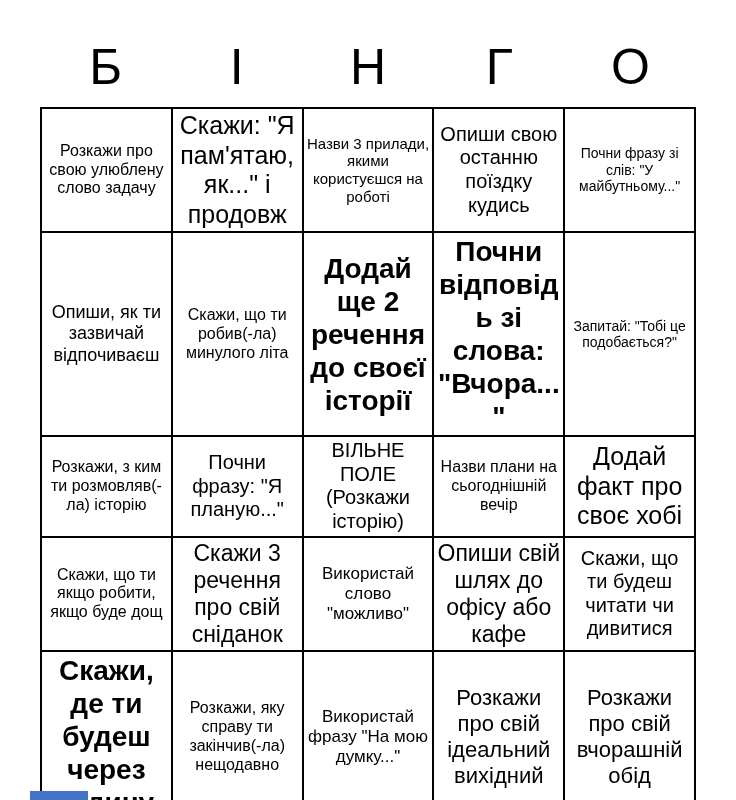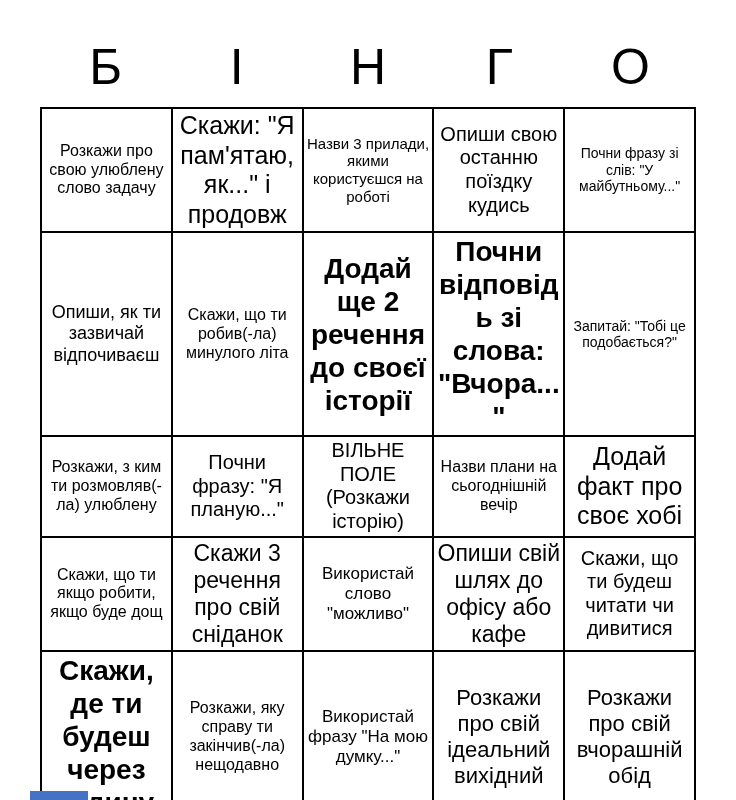--- a/index.html
+++ b/index.html
@@ -93,21 +93,21 @@
         <td class="fs14">Почни фразу зі слів: "У майбутньому..."</td>
       </tr>
       <tr>
         <td class="fs18">Опиши, як ти зазвичай відпочиваєш</td>
         <td class="fs16">Скажи, що ти робив(-ла) минулого літа</td>
         <td class="fs24">Додай ще 2 речення до своєї історії</td>
         <td class="fs24">Почни відповідь зі слова: "Вчора..."</td>
         <td class="fs14">Запитай: "Тобі це подобається?"</td>
       </tr>
       <tr>
-        <td class="fs16">Розкажи, з ким ти розмовляв(-ла) улюблену</td>
+        <td class="fs16">Розкажи, з ким ти розмовляв(-ла) історію</td>
         <td class="fs21">Почни фразу: "Я планую..."</td>
         <td class="fs21">ВІЛЬНЕ ПОЛЕ (Розкажи історію)</td>
         <td class="fs16">Назви плани на сьогоднішній вечір</td>
         <td class="fs25">Додай факт про своє хобі</td>
       </tr>
       <tr>
         <td class="fs16">Скажи, що ти якщо робити, якщо буде дощ</td>
         <td class="fs23">Скажи 3 речення про свій сніданок</td>
         <td class="fs17">Використай слово "можливо"</td>
         <td class="fs23">Опиши свій шлях до офісу або кафе</td>

